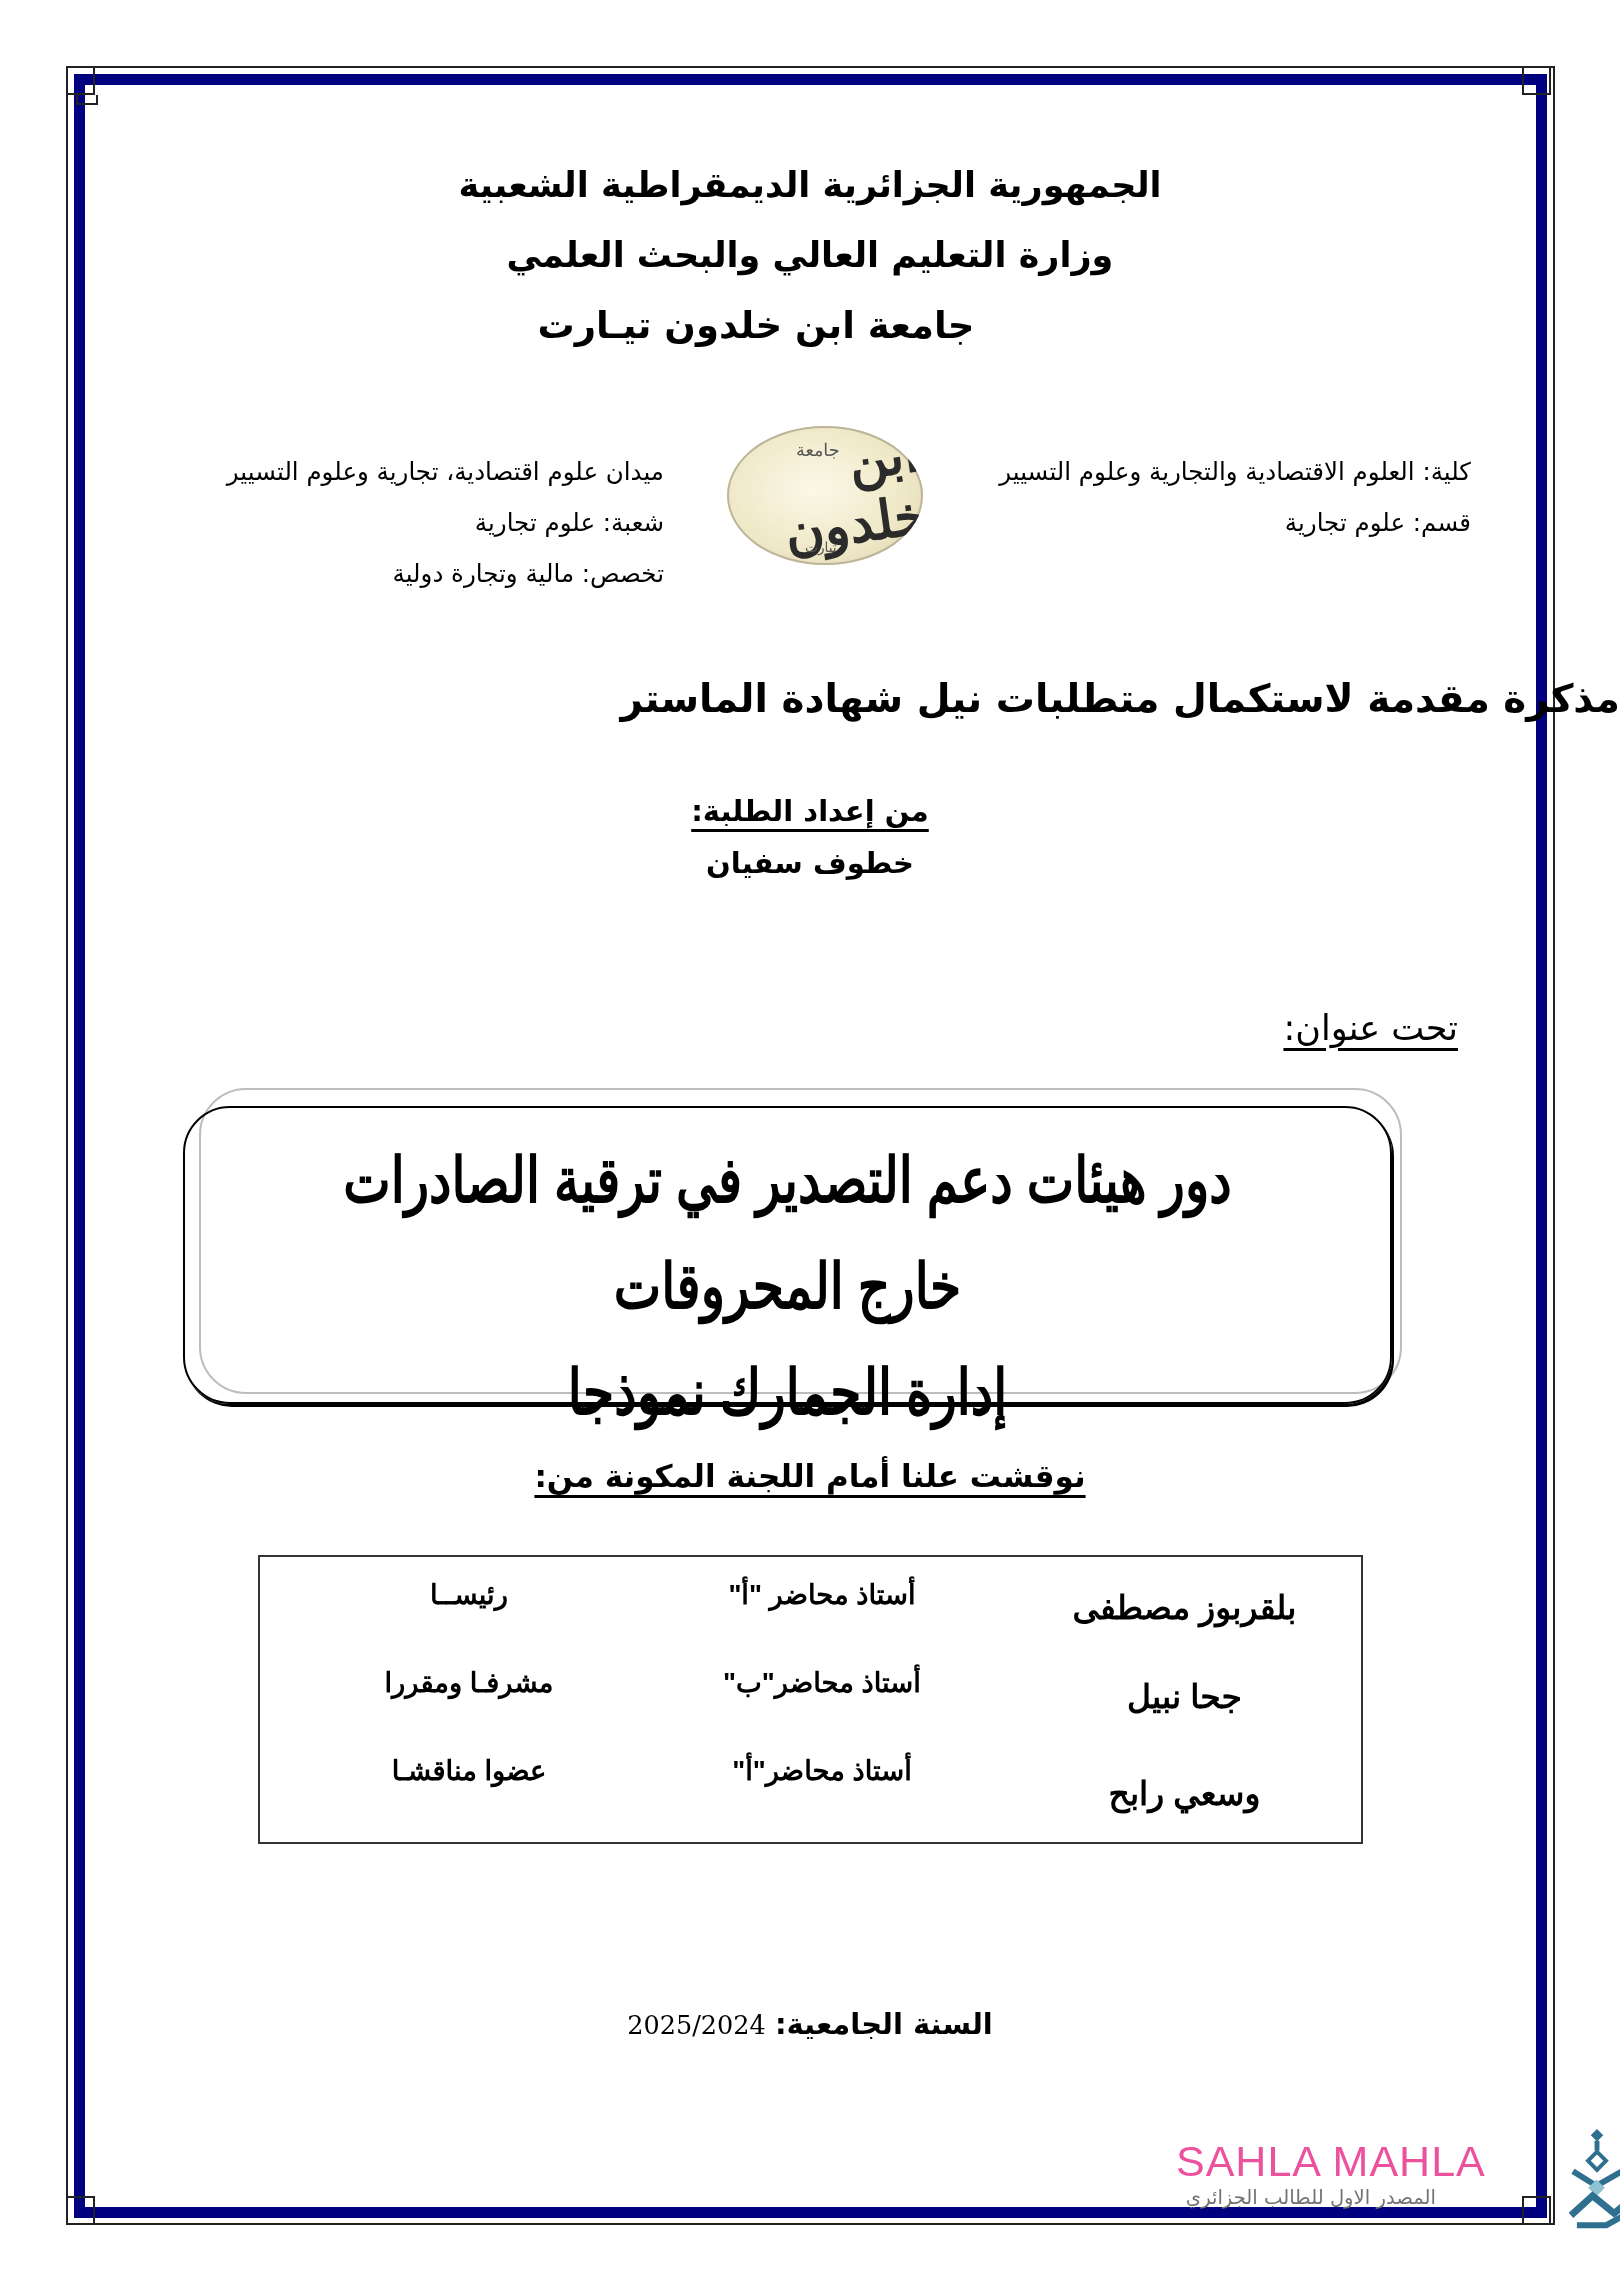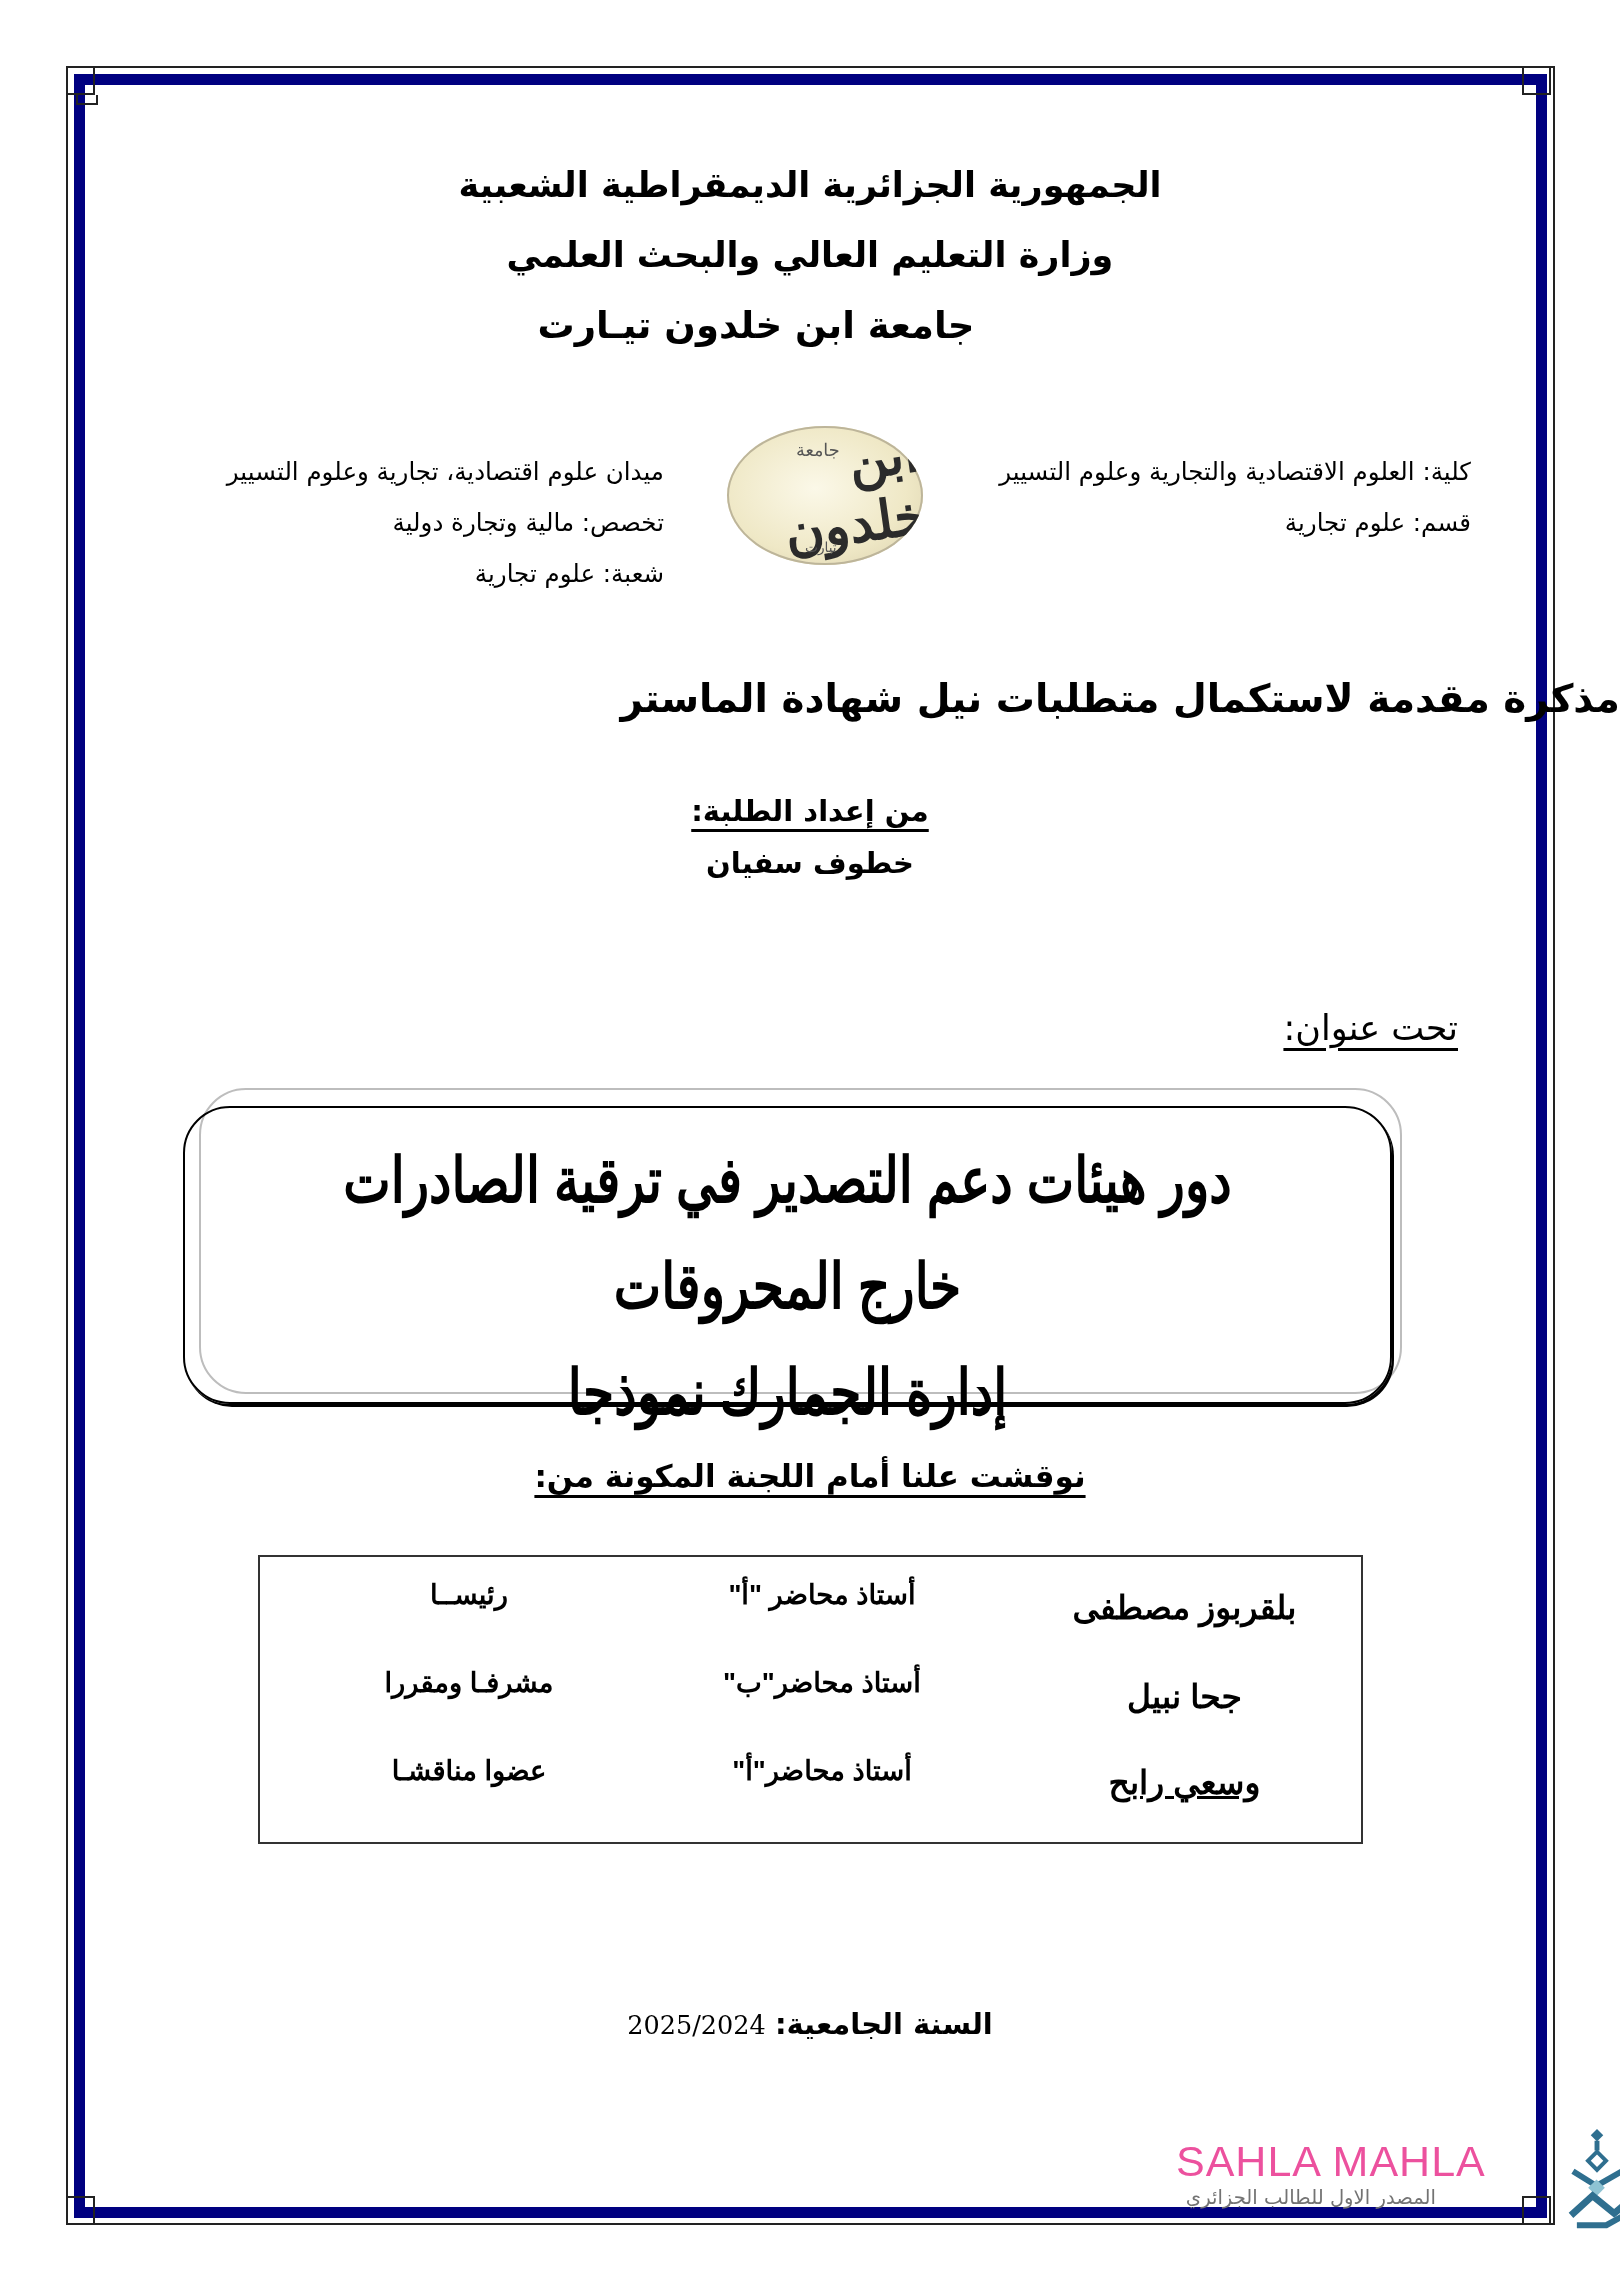--- a/index.html
+++ b/index.html
@@ -218,22 +218,22 @@
 </div>
 
 <div class="logo">
   <span class="logo-small" style="top:13.7px;left:69px;">جامعة</span>
   <span class="logo-text">ابن خلدون</span>
   <span class="logo-small" style="bottom:9.8px;left:78px;font-size:13.7px;">تيارت</span>
 </div>
 
 <div class="info-block" style="right:956px;top:446px;">
   <div>ميدان علوم اقتصادية، تجارية وعلوم التسيير</div>
+  <div>شعبة: علوم تجارية</div>
   <div>تخصص: مالية وتجارة دولية</div>
-  <div>شعبة: علوم تجارية</div>
 </div>
 
 <div class="memo-title">مذكرة مقدمة لاستكمال متطلبات نيل شهادة الماستر</div>
 
 <div class="abs center bold" style="left:0;right:0;top:794px;font-size:29px;">
   <div style="margin-bottom:17.6px;">
     <span class="underlined">من إعداد الطلبة:</span>
   </div>
   <div style="margin-bottom:19.6px;">خطوف سفيان</div>
 </div>
@@ -258,21 +258,21 @@
     <div class="cell cell-name" style="top:9.8px;">بلقربوز مصطفى</div>
     <div class="cell cell-rank">أستاذ محاضر "أ"</div>
     <div class="cell cell-role">رئيســا</div>
   </div>
   <div class="committee-row" style="top:110px;">
     <div class="cell cell-name" style="top:9.8px;">جحا نبيل</div>
     <div class="cell cell-rank">أستاذ محاضر"ب"</div>
     <div class="cell cell-role">مشرفـا ومقررا</div>
   </div>
   <div class="committee-row" style="top:198px;">
-    <div class="cell cell-name" style="top:8px;text-decoration:underline;">وسعي رابح</div>
+    <div class="cell cell-name" style="top:19px;">وسعي رابح</div>
     <div class="cell cell-rank">أستاذ محاضر"أ"</div>
     <div class="cell cell-role">عضوا مناقشـا</div>
   </div>
 </div>
 
 <div class="year-line">
   <span class="year-label">السنة الجامعية:</span>
   <span class="year-value">2025/2024</span>
 </div>
 

